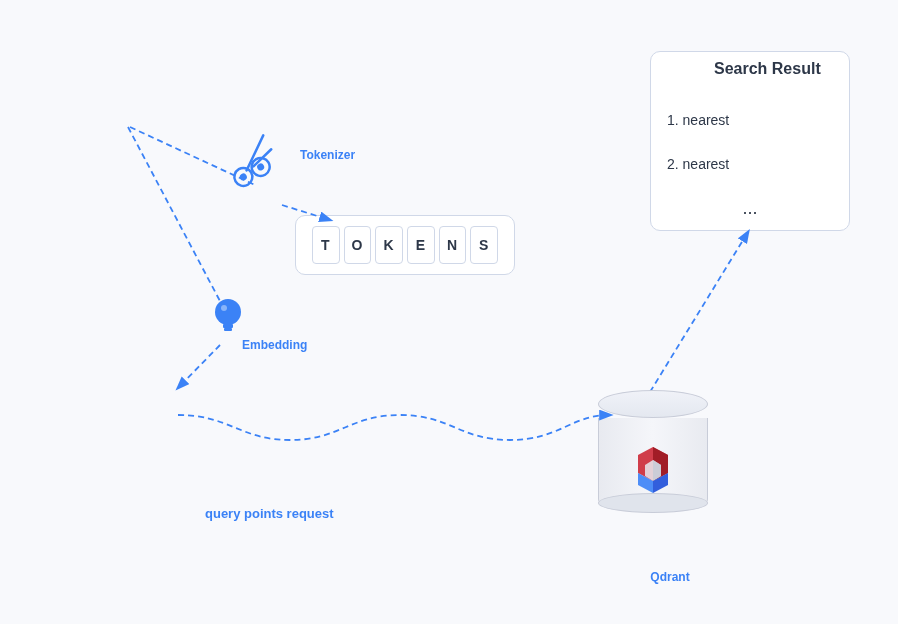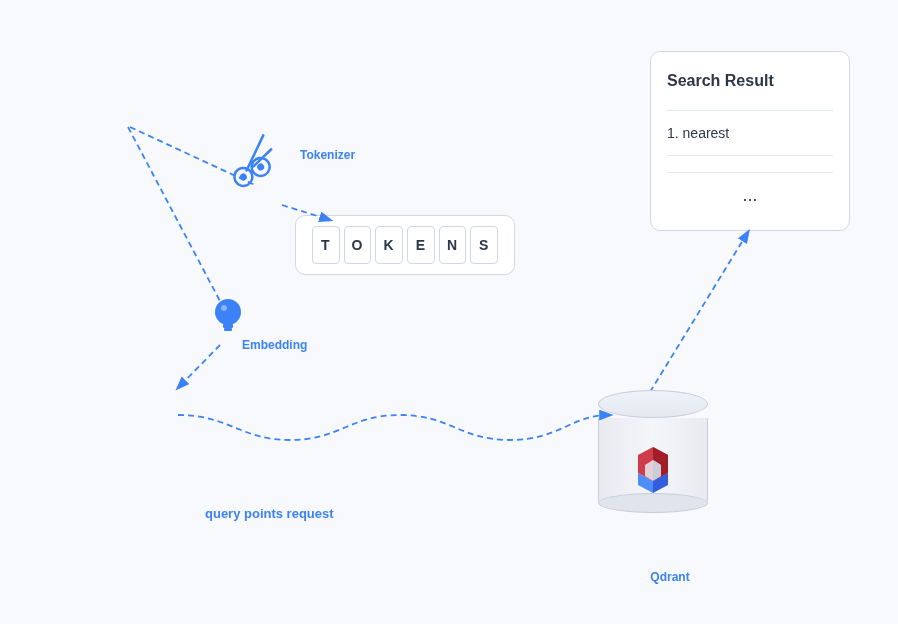--- a/index.html
+++ b/index.html
@@ -82,20 +82,21 @@
       padding: 16px;
       gap: 0;
     }
 
     .search-result-title {
       font-size: 16px;
       font-weight: 600;
       color: #2d3748;
       margin-bottom: 12px;
       width: 100%;
+      margin-left: 47px;
     }
 
     .search-result-divider {
       width: 100%;
       height: 1px;
       background: #e2e8f0;
       margin: 8px 0;
     }
 
     .search-result-item {
@@ -223,20 +224,21 @@
       <div class="token-cell">N</div>
       <div class="token-cell">S</div>
     </div>
 
 
   <div class="box search-result-box">
     <div class="search-result-title">Search Result</div>
     <div class="search-result-divider"></div>
     <div class="search-result-item">1. nearest</div>
     <div class="search-result-divider"></div>
+    <div class="search-result-item">2. nearest</div>
     <div class="search-result-divider"></div>
     <div class="search-result-ellipsis">...</div>
   </div>
 
   <div class="label tokenizer-label">Tokenizer</div>
 
   <div class="label embedding-label">Embedding</div>
 
   <div class="label query-points-label">query points request</div>
 

